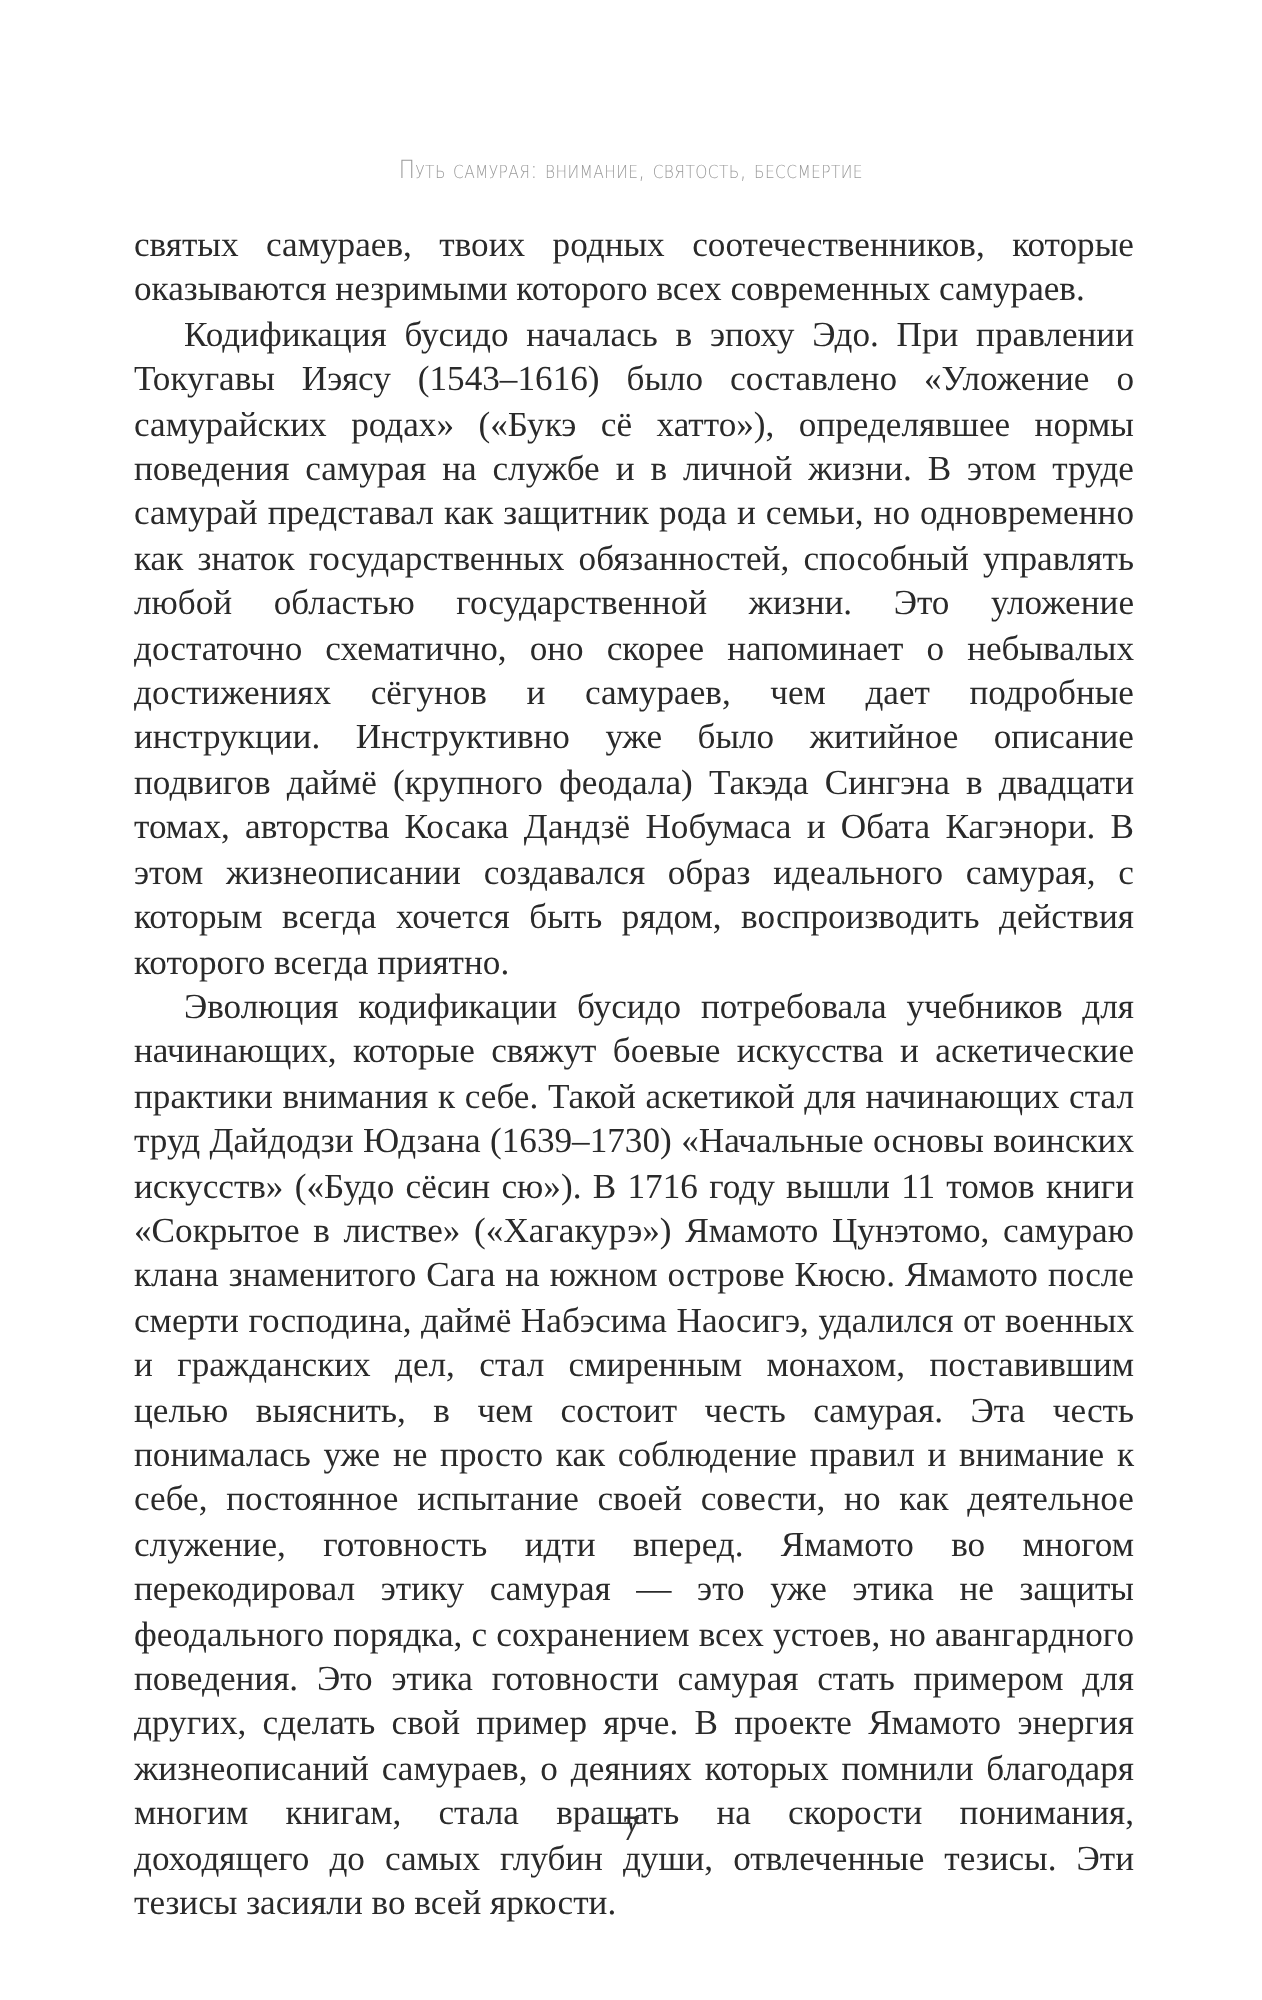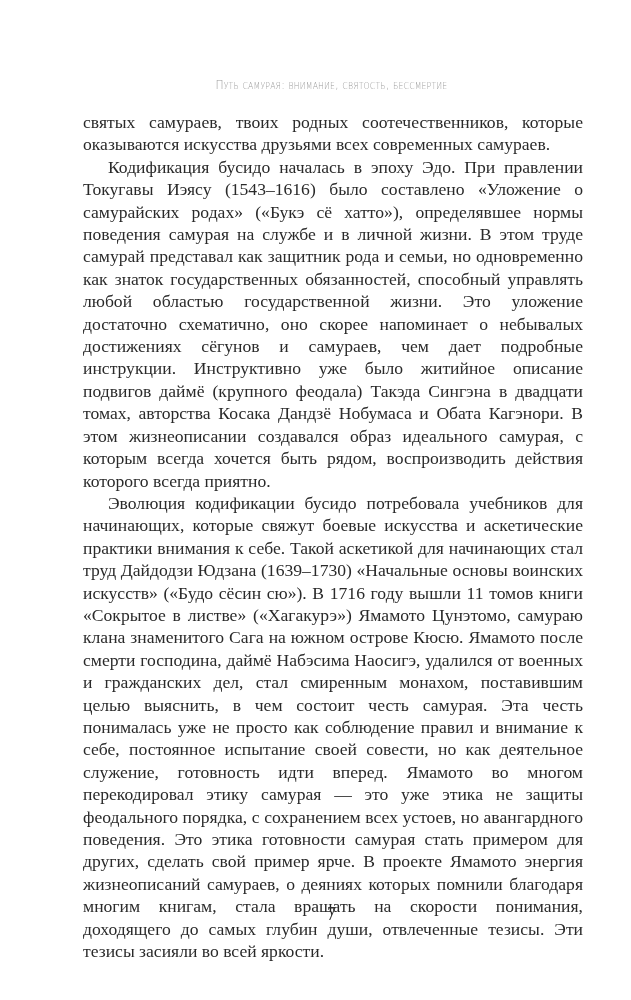--- a/index.html
+++ b/index.html
@@ -8,21 +8,21 @@
       background: #ffffff;
     }
     body {
       width: 631px;
       height: 1000px;
       position: relative;
       overflow: hidden;
     }
     .page {
       position: absolute;
-      left: 16px; top: 0;
+      left: 0; top: 0;
       width: 508px;
       height: 1000px;
       background: #ffffff;
     }
     .running-head {
       position: absolute;
       top: 77px;
       left: 0;
       width: 631px;
       text-align: center;
@@ -66,19 +66,19 @@
       color: #333333;
     }
   </style>
 </head>
 <body>
 
 <div class="page">
   <div class="running-head">Путь самурая: внимание, святость, бессмертие</div>
 
   <div class="text-block">
-    <p class="continued">святых самураев, твоих родных соотечественников, которые оказываются искусства друзьями всех современных самураев.</p>
+    <p class="continued">святых самураев, твоих родных соотечественников, которые оказываются незримыми которого всех современных самураев.</p>
     <p>Кодификация бусидо началась в эпоху Эдо. При правлении Токугавы Иэясу (1543–1616) было составлено «Уложение о самурайских родах» («Букэ сё хатто»), определявшее нормы поведения самурая на службе и в личной жизни. В этом труде самурай представал как защитник рода и семьи, но одновременно как знаток государственных обязанностей, способный управлять любой областью государственной жизни. Это уложение достаточно схематично, оно скорее напоминает о небывалых достижениях сёгунов и самураев, чем дает подробные инструкции. Инструктивно уже было житийное описание подвигов даймё (крупного феодала) Такэда Сингэна в двадцати томах, авторства Косака Дандзё Нобумаса и Обата Кагэнори. В этом жизнеописании создавался образ идеального самурая, с которым всегда хочется быть рядом, воспроизводить действия которого всегда приятно.</p>
     <p>Эволюция кодификации бусидо потребовала учебников для начинающих, которые свяжут боевые искусства и аскетические практики внимания к себе. Такой аскетикой для начинающих стал труд Дайдодзи Юдзана (1639–1730) «Начальные основы воинских искусств» («Будо сёсин сю»). В 1716 году вышли 11 томов книги «Сокрытое в листве» («Хагакурэ») Ямамото Цунэтомо, самураю клана знаменитого Сага на южном острове Кюсю. Ямамото после смерти господина, даймё Набэсима Наосигэ, удалился от военных и гражданских дел, стал смиренным монахом, поставившим целью выяснить, в чем состоит честь самурая. Эта честь понималась уже не просто как соблюдение правил и внимание к себе, постоянное испытание своей совести, но как деятельное служение, готовность идти вперед. Ямамото во многом перекодировал этику самурая — это уже этика не защиты феодального порядка, с сохранением всех устоев, но авангардного поведения. Это этика готовности самурая стать примером для других, сделать свой пример ярче. В проекте Ямамото энергия жизнеописаний самураев, о деяниях которых помнили благодаря многим книгам, стала вращать на скорости понимания, доходящего до самых глубин души, отвлеченные тезисы. Эти тезисы засияли во всей яркости.</p>
   </div>
 
   <div class="page-number">7</div>
 </div>
 
 </body></html>

